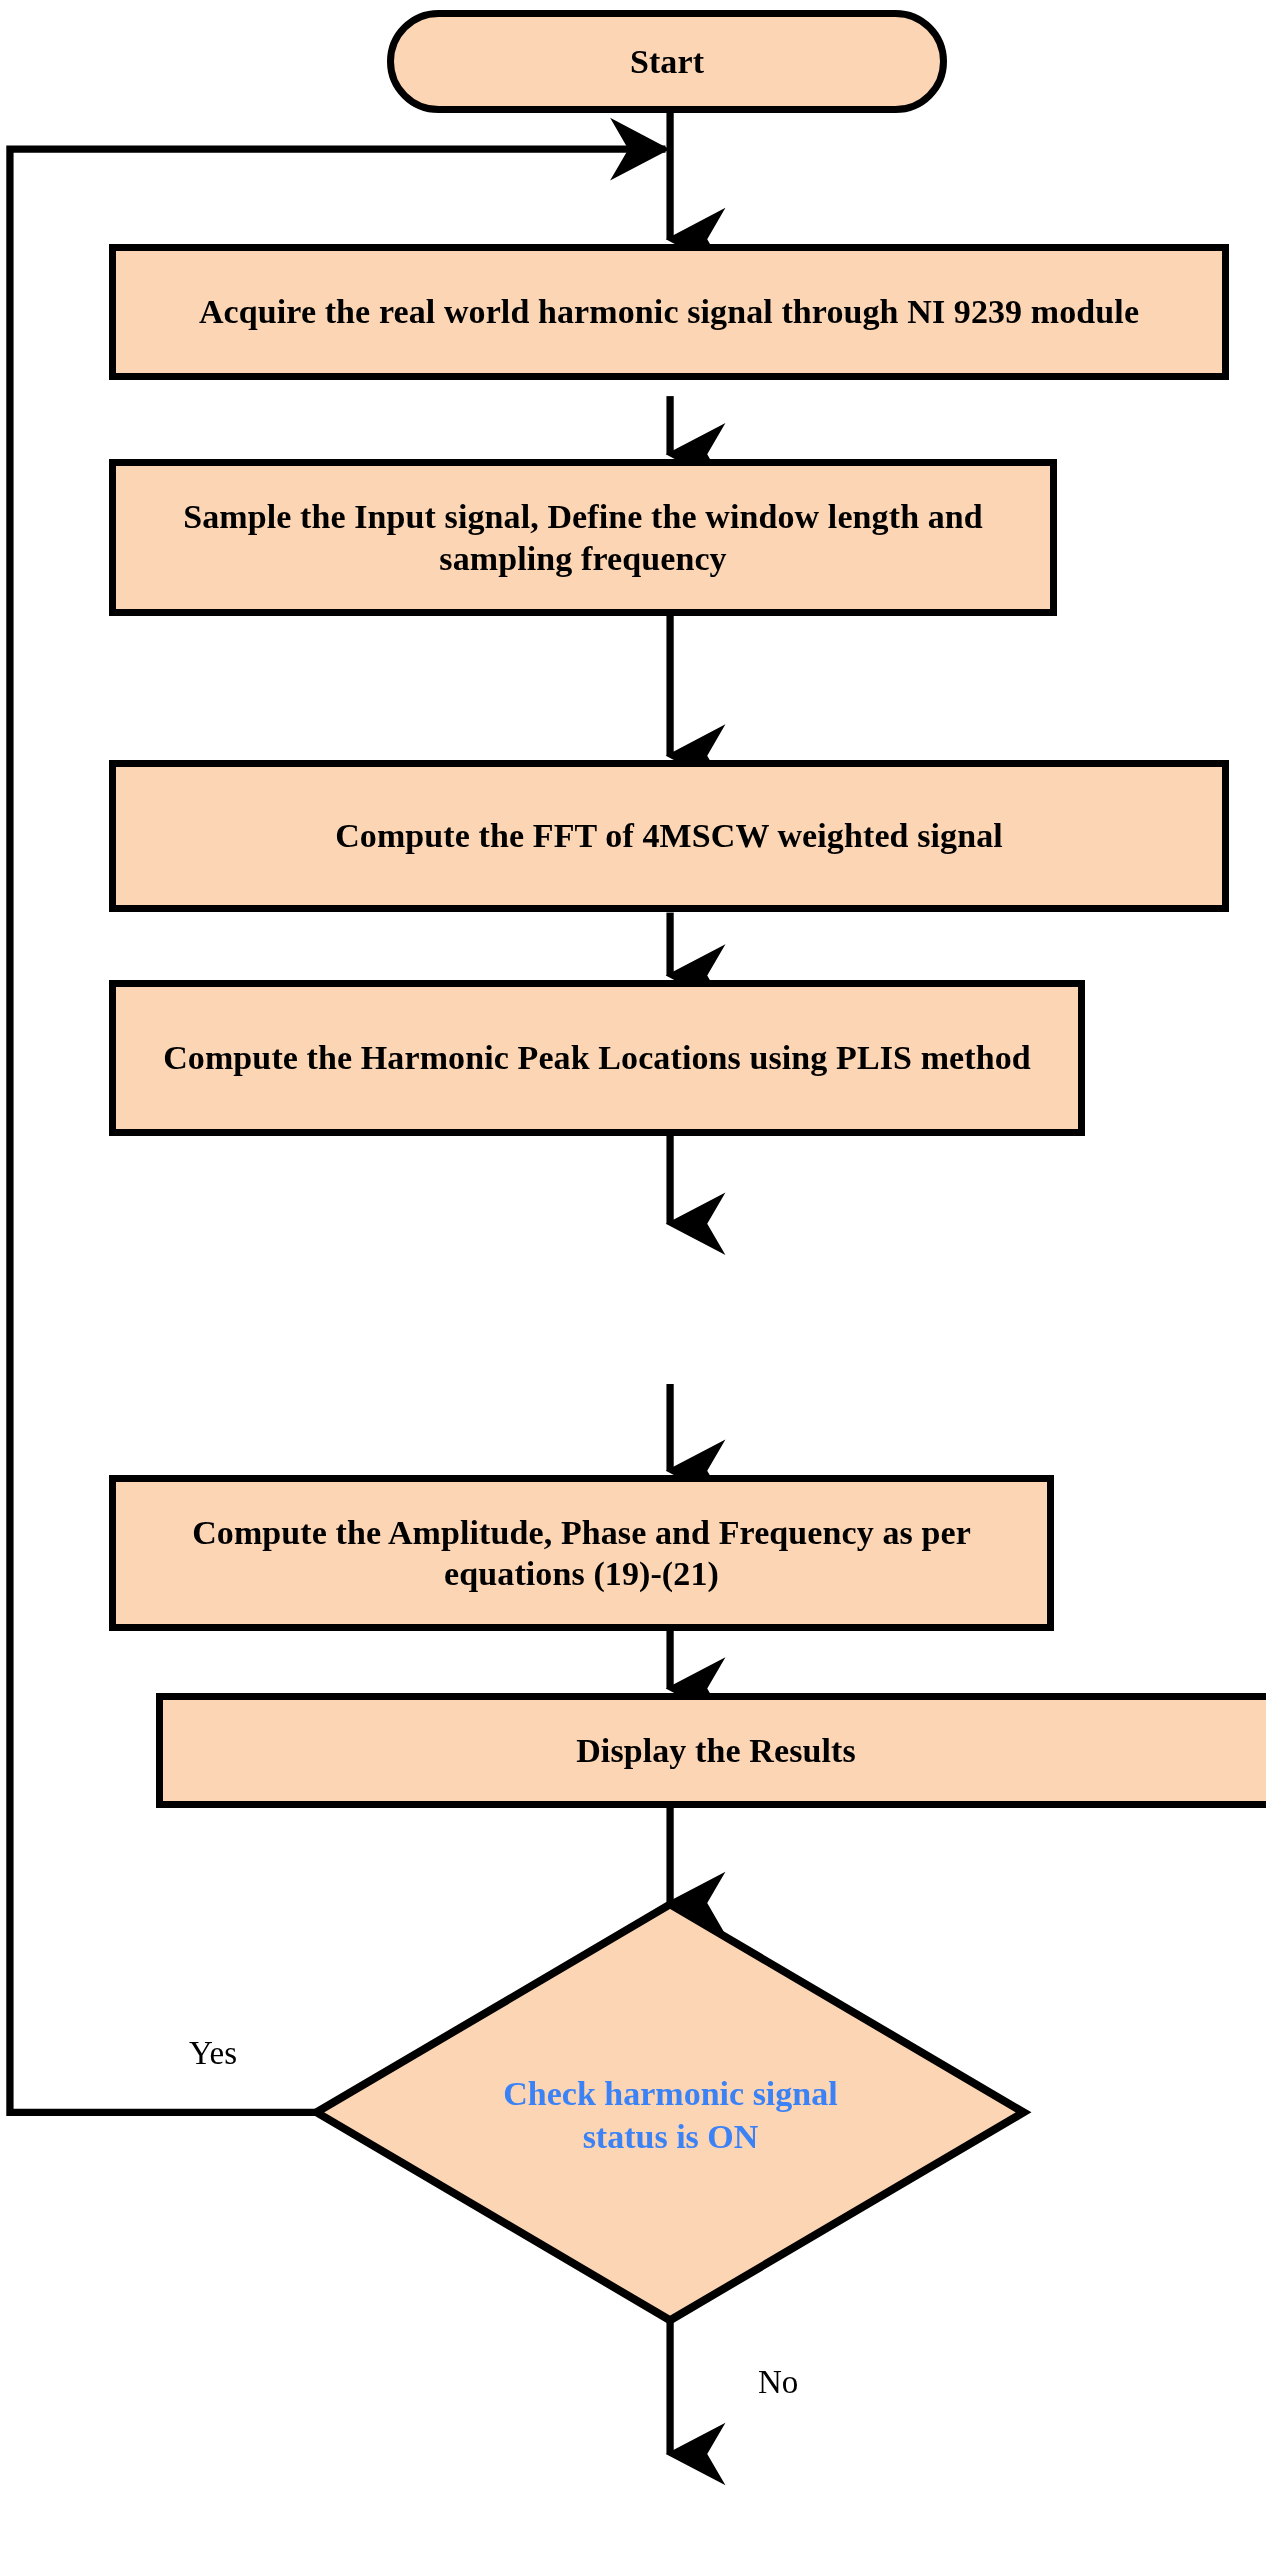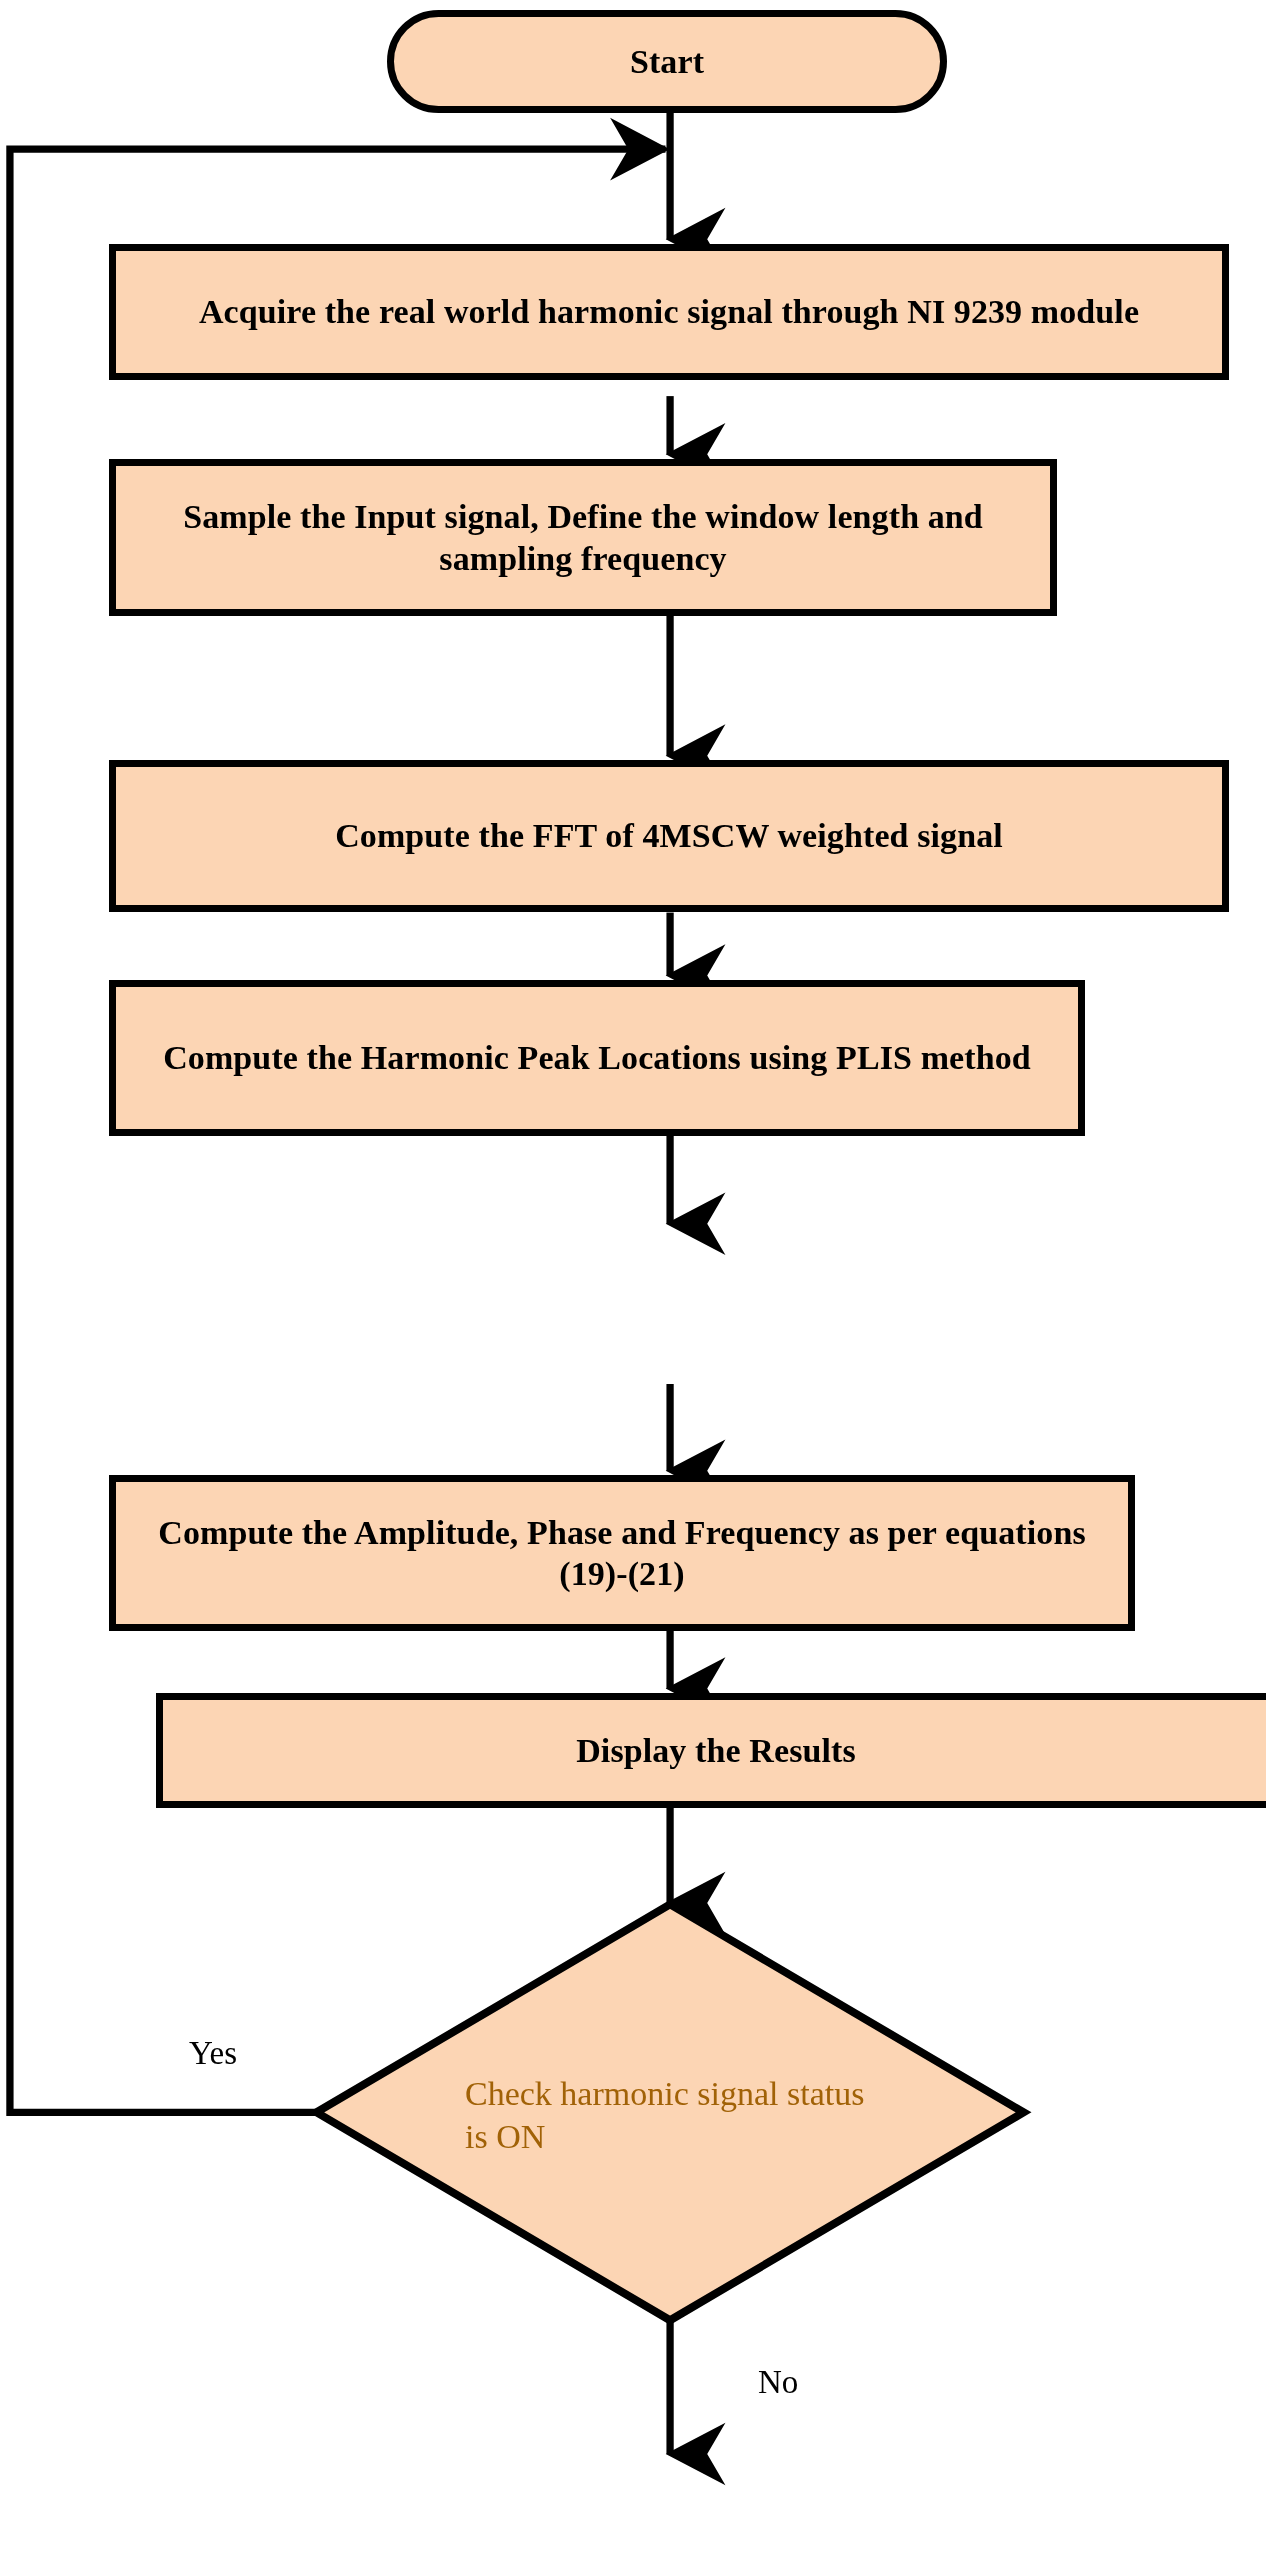--- a/index.html
+++ b/index.html
@@ -50,23 +50,24 @@
   }
   .decision-wrap {
     position: absolute;
     display: flex;
     align-items: center;
     justify-content: center;
   }
   .decision-label {
     position: relative;
     z-index: 2;
+    text-align: center;
     font-size: 34px;
-    font-weight: normal;
-    color: #a16207;
+    font-weight: bold;
+    color: #3b82f6;
     line-height: 1.24;
     width: 411px;
     margin-top: 5.3px;
   }
   .edge-label {
     position: absolute;
     font-size: 33px;
     font-weight: normal;
     color: #000000;
     white-space: nowrap;
@@ -124,21 +125,21 @@
 
   <div class="node process" style="left:109px; top:760px; width:1120px; height:152px;">
     <span>Compute the FFT of 4MSCW weighted signal</span>
   </div>
 
   <div class="node process" style="left:109px; top:980px; width:976px; height:156px;">
     <span>Compute the Harmonic Peak Locations using PLIS method</span>
   </div>
 
 
-  <div class="node process" style="left:109px; top:1475px; width:1026px; height:156px;">
+  <div class="node process" style="left:109px; top:1475px; width:945px; height:156px;">
     <span>Compute the Amplitude, Phase and Frequency as per equations (19)-(21)</span>
   </div>
 
   <div class="node process" style="left:119px; top:1693px; width:1120px; height:115px;margin-left:37px;">
     <span>Display the Results</span>
   </div>
 
   <div class="decision-wrap" style="left:317px; top:1905px; width:707px; height:416px;">
     <div class="decision-label">Check harmonic signal status is ON</div>
   </div>

